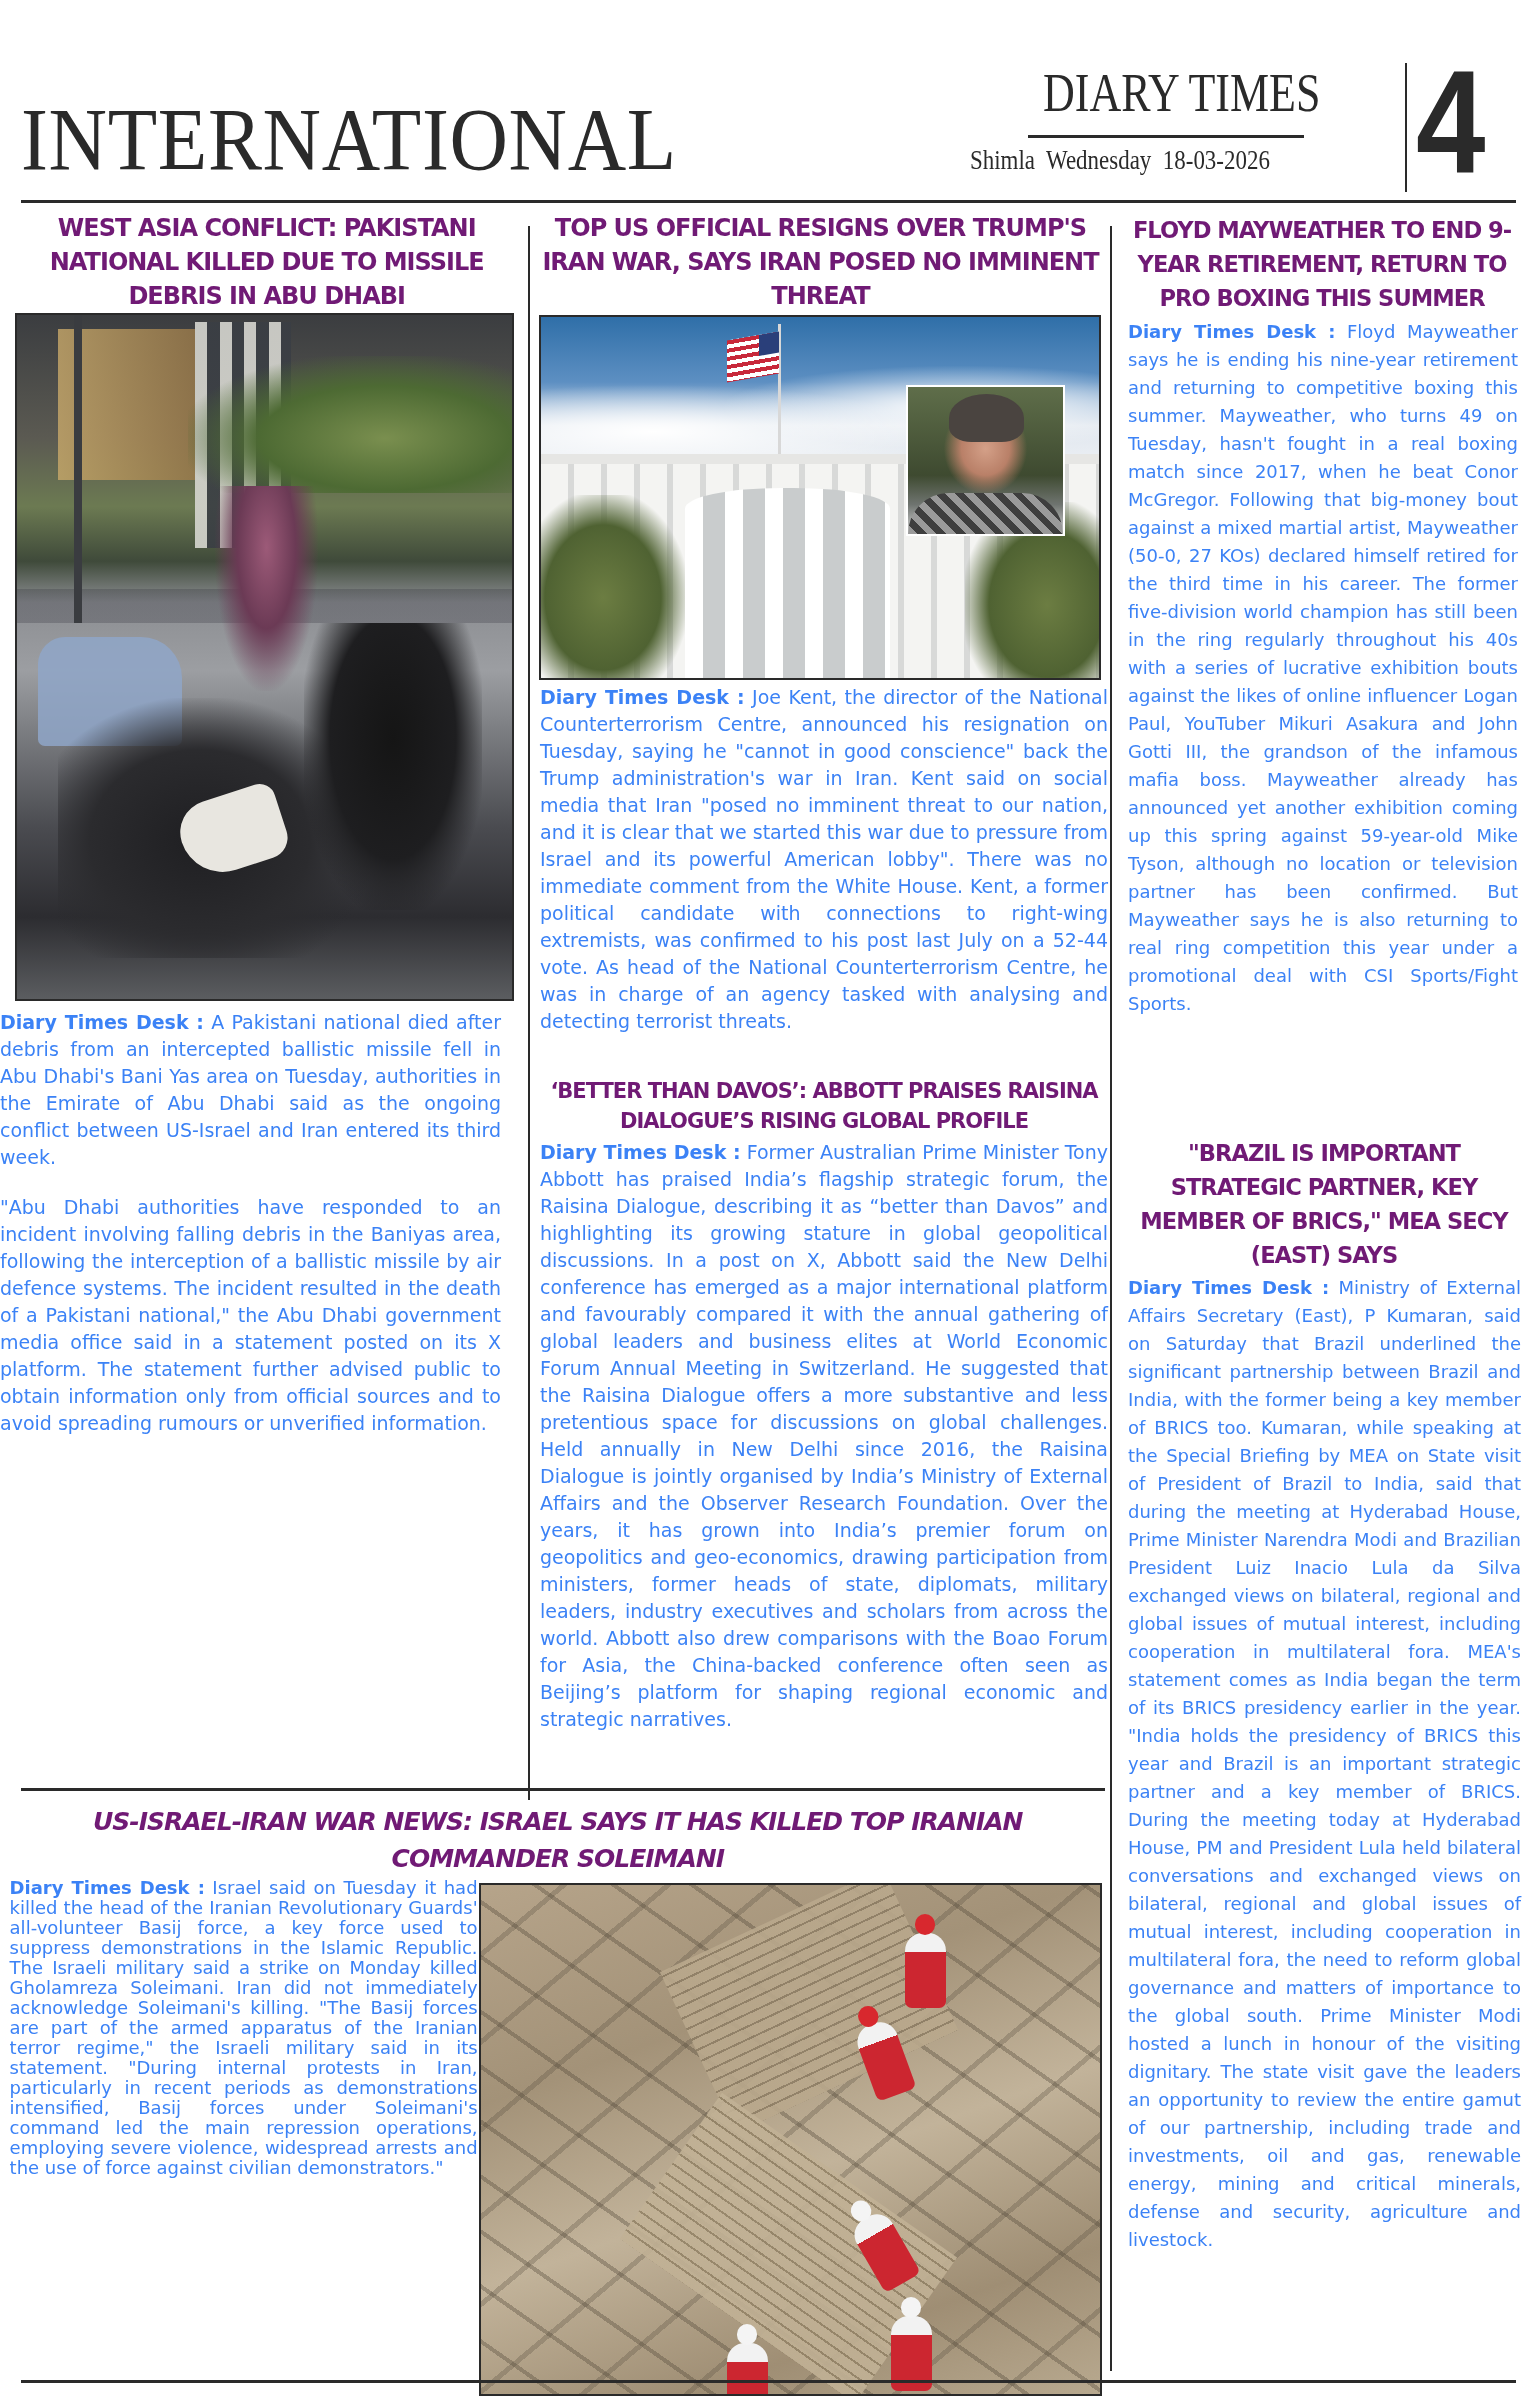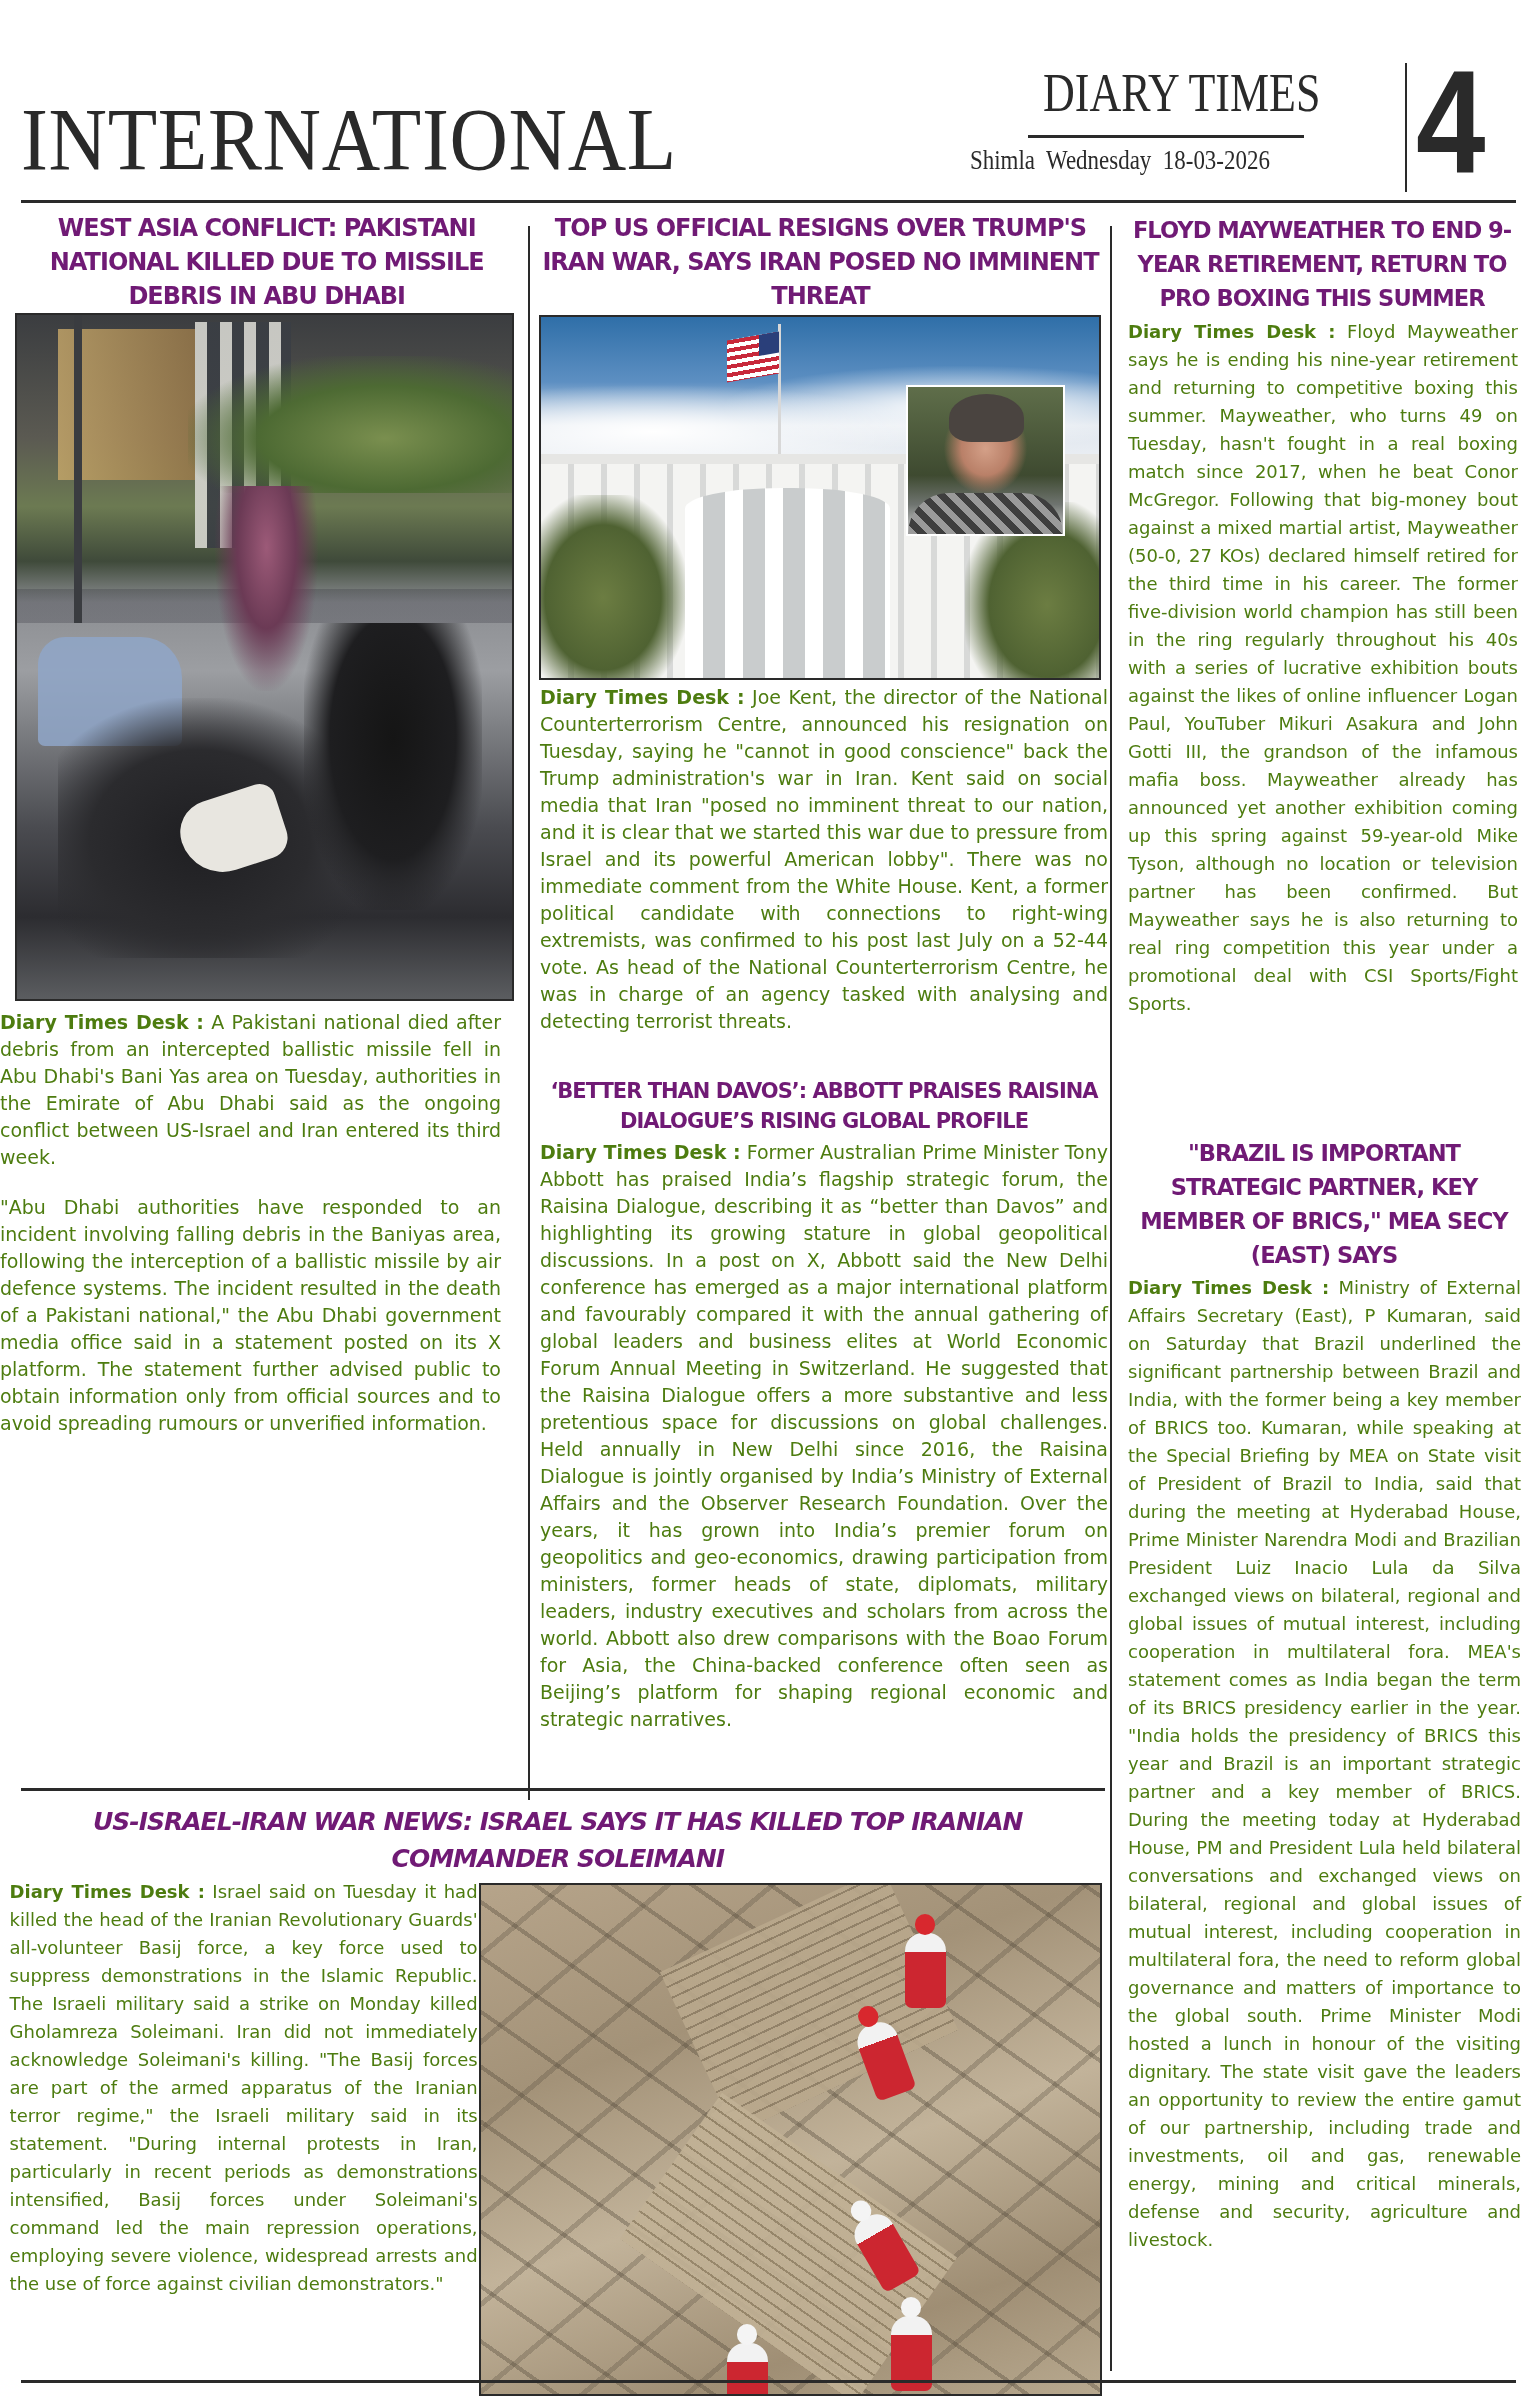--- a/index.html
+++ b/index.html
@@ -55,21 +55,21 @@
     .hrule { position: absolute; height: 3.4px; background: #2a2a2a; }
     .headline {
       position: absolute;
       font-family: "DejaVu Sans", sans-serif; font-weight: bold;
       text-align: center; color: #701a75; text-transform: uppercase;
       letter-spacing: -1px;
     }
     .body-text {
       position: absolute;
       font-family: "DejaVu Sans", sans-serif;
-      text-align: justify; color: #4d7c0f;
+      text-align: justify; color: #3b82f6;
     }
     .body-text p { margin: 0; }
     .body-text p + p { margin-top: 1.2em; }
     .byline { font-weight: bold; }
     .photo {
       position: absolute; border: 2.7px solid #2a2a2a; overflow: hidden;
     }
     
     .a1-head { left: 13.7px; top: 211px; width: 506px; font-size: 24px; line-height: 34px; }
     .a1-photo {
@@ -119,21 +119,21 @@
     .a3-head { left: 540px; top: 1076px; width: 568px; font-size: 21px; line-height: 30px; }
     .a3-body { left: 540px; top: 1139px; width: 568px; font-size: 19px; line-height: 27px; }
     
     .a4-head { left: 1122px; top: 213px; width: 400px; font-size: 22.6px; line-height: 34px; }
     .a4-body { left: 1128px; top: 318px; width: 390px; font-size: 18px; line-height: 28px; }
     
     .a5-head { left: 1122px; top: 1136px; width: 404px; font-size: 22.6px; line-height: 34px; }
     .a5-body { left: 1128px; top: 1274px; width: 393px; font-size: 18px; line-height: 28px; }
     
     .a6-head { left: 6.8px; top: 1803px; width: 1102px; font-size: 25px; line-height: 37px; font-style: italic; }
-    .a6-body { left: 9.6px; top: 1878px; width: 468px; font-size: 18px; line-height: 28px; }
+    .a6-body { left: 9.6px; top: 1878px; width: 468px; font-size: 18px; line-height: 20px; }
     .a6-photo {
       left: 479px; top: 1883px; width: 623px; height: 513px;
       background:
         repeating-linear-gradient(35deg, rgba(255,255,255,0) 0 41px, rgba(80,70,55,0.35) 41px 45px),
         repeating-linear-gradient(-40deg, rgba(255,255,255,0) 0 62px, rgba(90,80,65,0.3) 62px 67px),
         linear-gradient(160deg, #b6a48a 0%, #a39278 30%, #c2b39a 55%, #9f8e74 80%, #b8a98f 100%);
     }
     .a6-photo .slab { position: absolute; left: 205px; top: 27px; width: 246px; height: 178px; background: repeating-linear-gradient(0deg, #b9a88c 0 9.6px, #8f7f66 9.6px 11.6px); transform: rotate(-25deg); opacity: .9; }
     .a6-photo .slab2 { position: absolute; left: 164px; top: 274px; width: 287px; height: 178px; background: repeating-linear-gradient(0deg, #c1b195 0 9.6px, #948468 9.6px 11.6px); transform: rotate(35deg); opacity: .9; }
     .a6-photo .worker { position: absolute; width: 41px; height: 75px; border-radius: 18px 18px 6.8px 6.8px; background: linear-gradient(180deg, #f2f2f2 0%, #f2f2f2 25%, #cc2630 25%, #cc2630 100%); }

